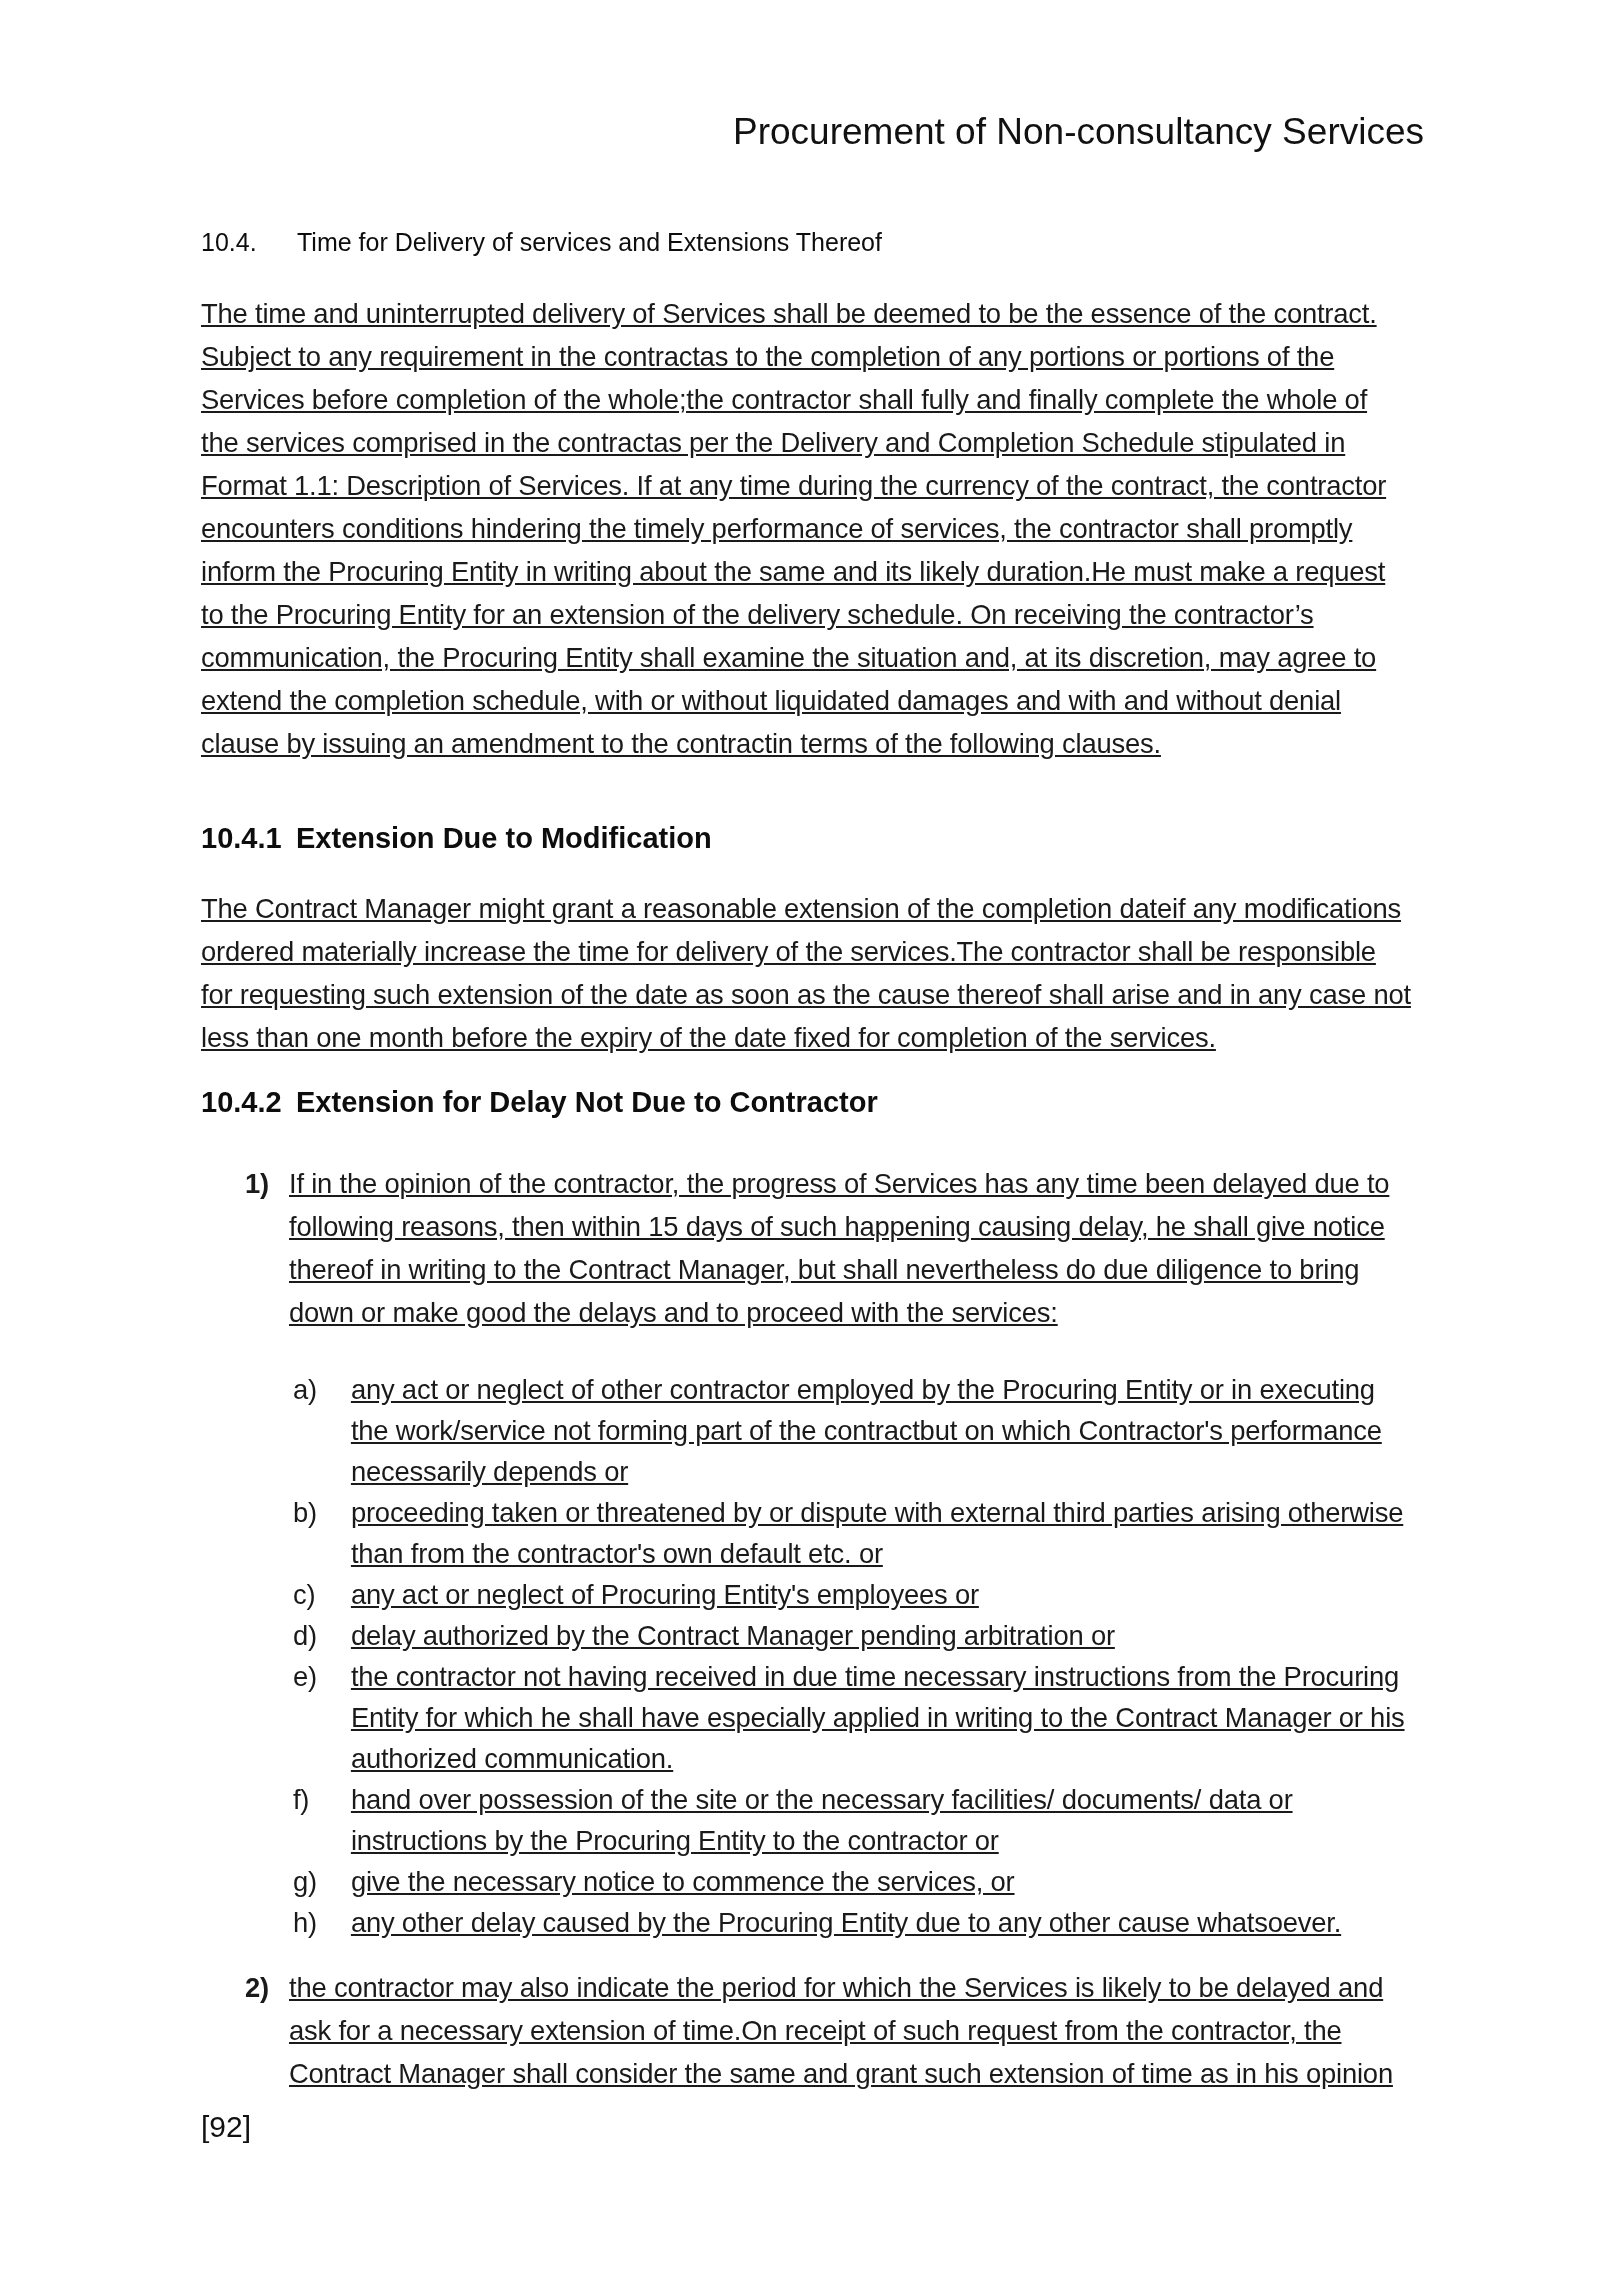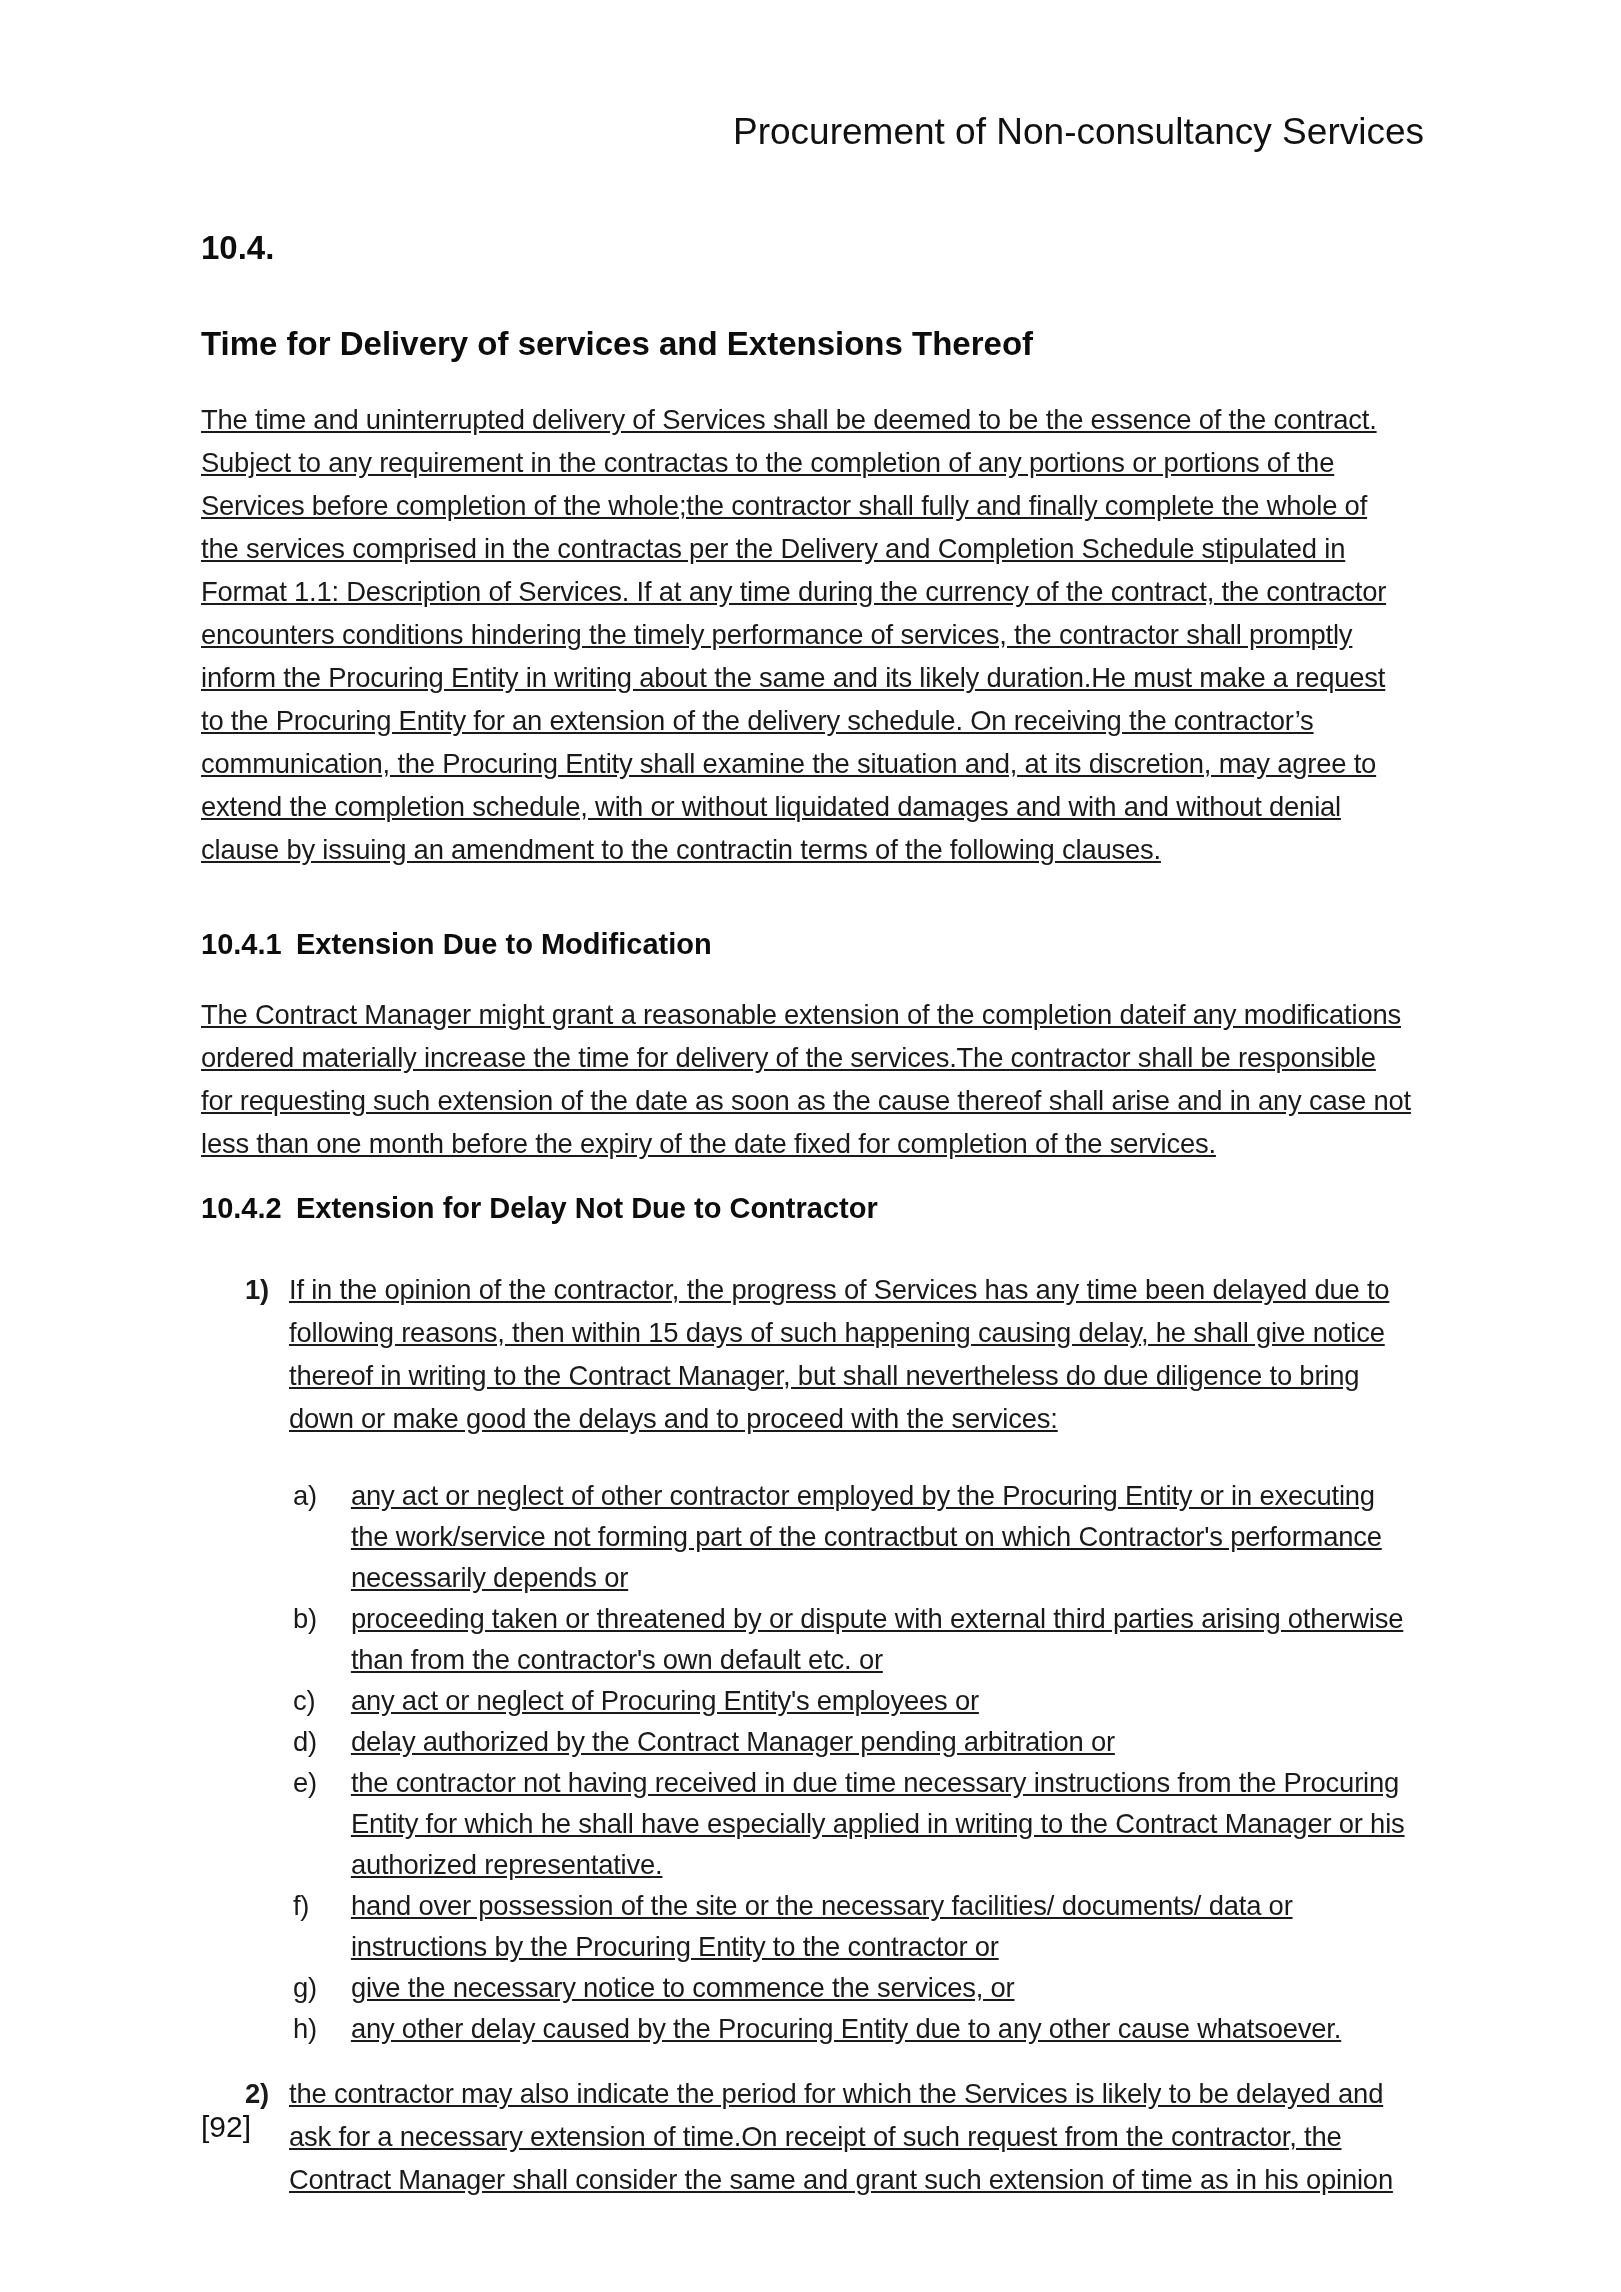--- a/index.html
+++ b/index.html
@@ -23,25 +23,24 @@
     line-height: 1.2;
     color: #111111;
   }
   .content {
     padding: 0 210px 0 201px;
   }
   p { margin: 0; text-decoration: underline; }
   h1.section-heading {
     display: flex;
     margin: 73px 0 0 0;
-    font-size: 33px;
-    font-weight: bold;
+    font-size: 25px;
+    font-weight: normal;
     line-height: 1.25;
     color: #0d0d0d;
-    flex-direction: column;
   }
   .h1-num { flex: 0 0 96px; }
   .h1-title { flex: 1; }
   .body-text {
     font-size: 27.4px;
     line-height: 43px;
     letter-spacing: -0.2px;
   }
   .intro { margin-top: 33px; }
   .subsection .h2 {
@@ -134,21 +133,21 @@
                 <div class="let-item">
     <span class="let-marker">c)</span>
     <p class="let-text">any act or neglect of Procuring Entity's employees or</p>
   </div>
                 <div class="let-item">
     <span class="let-marker">d)</span>
     <p class="let-text">delay authorized by the Contract Manager pending arbitration or</p>
   </div>
                 <div class="let-item">
     <span class="let-marker">e)</span>
-    <p class="let-text">the contractor not having received in due time necessary instructions from the Procuring Entity for which he shall have especially applied in writing to the Contract Manager or his authorized representative.</p>
+    <p class="let-text">the contractor not having received in due time necessary instructions from the Procuring Entity for which he shall have especially applied in writing to the Contract Manager or his authorized communication.</p>
   </div>
                 <div class="let-item">
     <span class="let-marker">f)</span>
     <p class="let-text">hand over possession of the site or the necessary facilities/ documents/ data or instructions by the Procuring Entity to the contractor or</p>
   </div>
                 <div class="let-item">
     <span class="let-marker">g)</span>
     <p class="let-text">give the necessary notice to commence the services, or</p>
   </div>
                 <div class="let-item">

